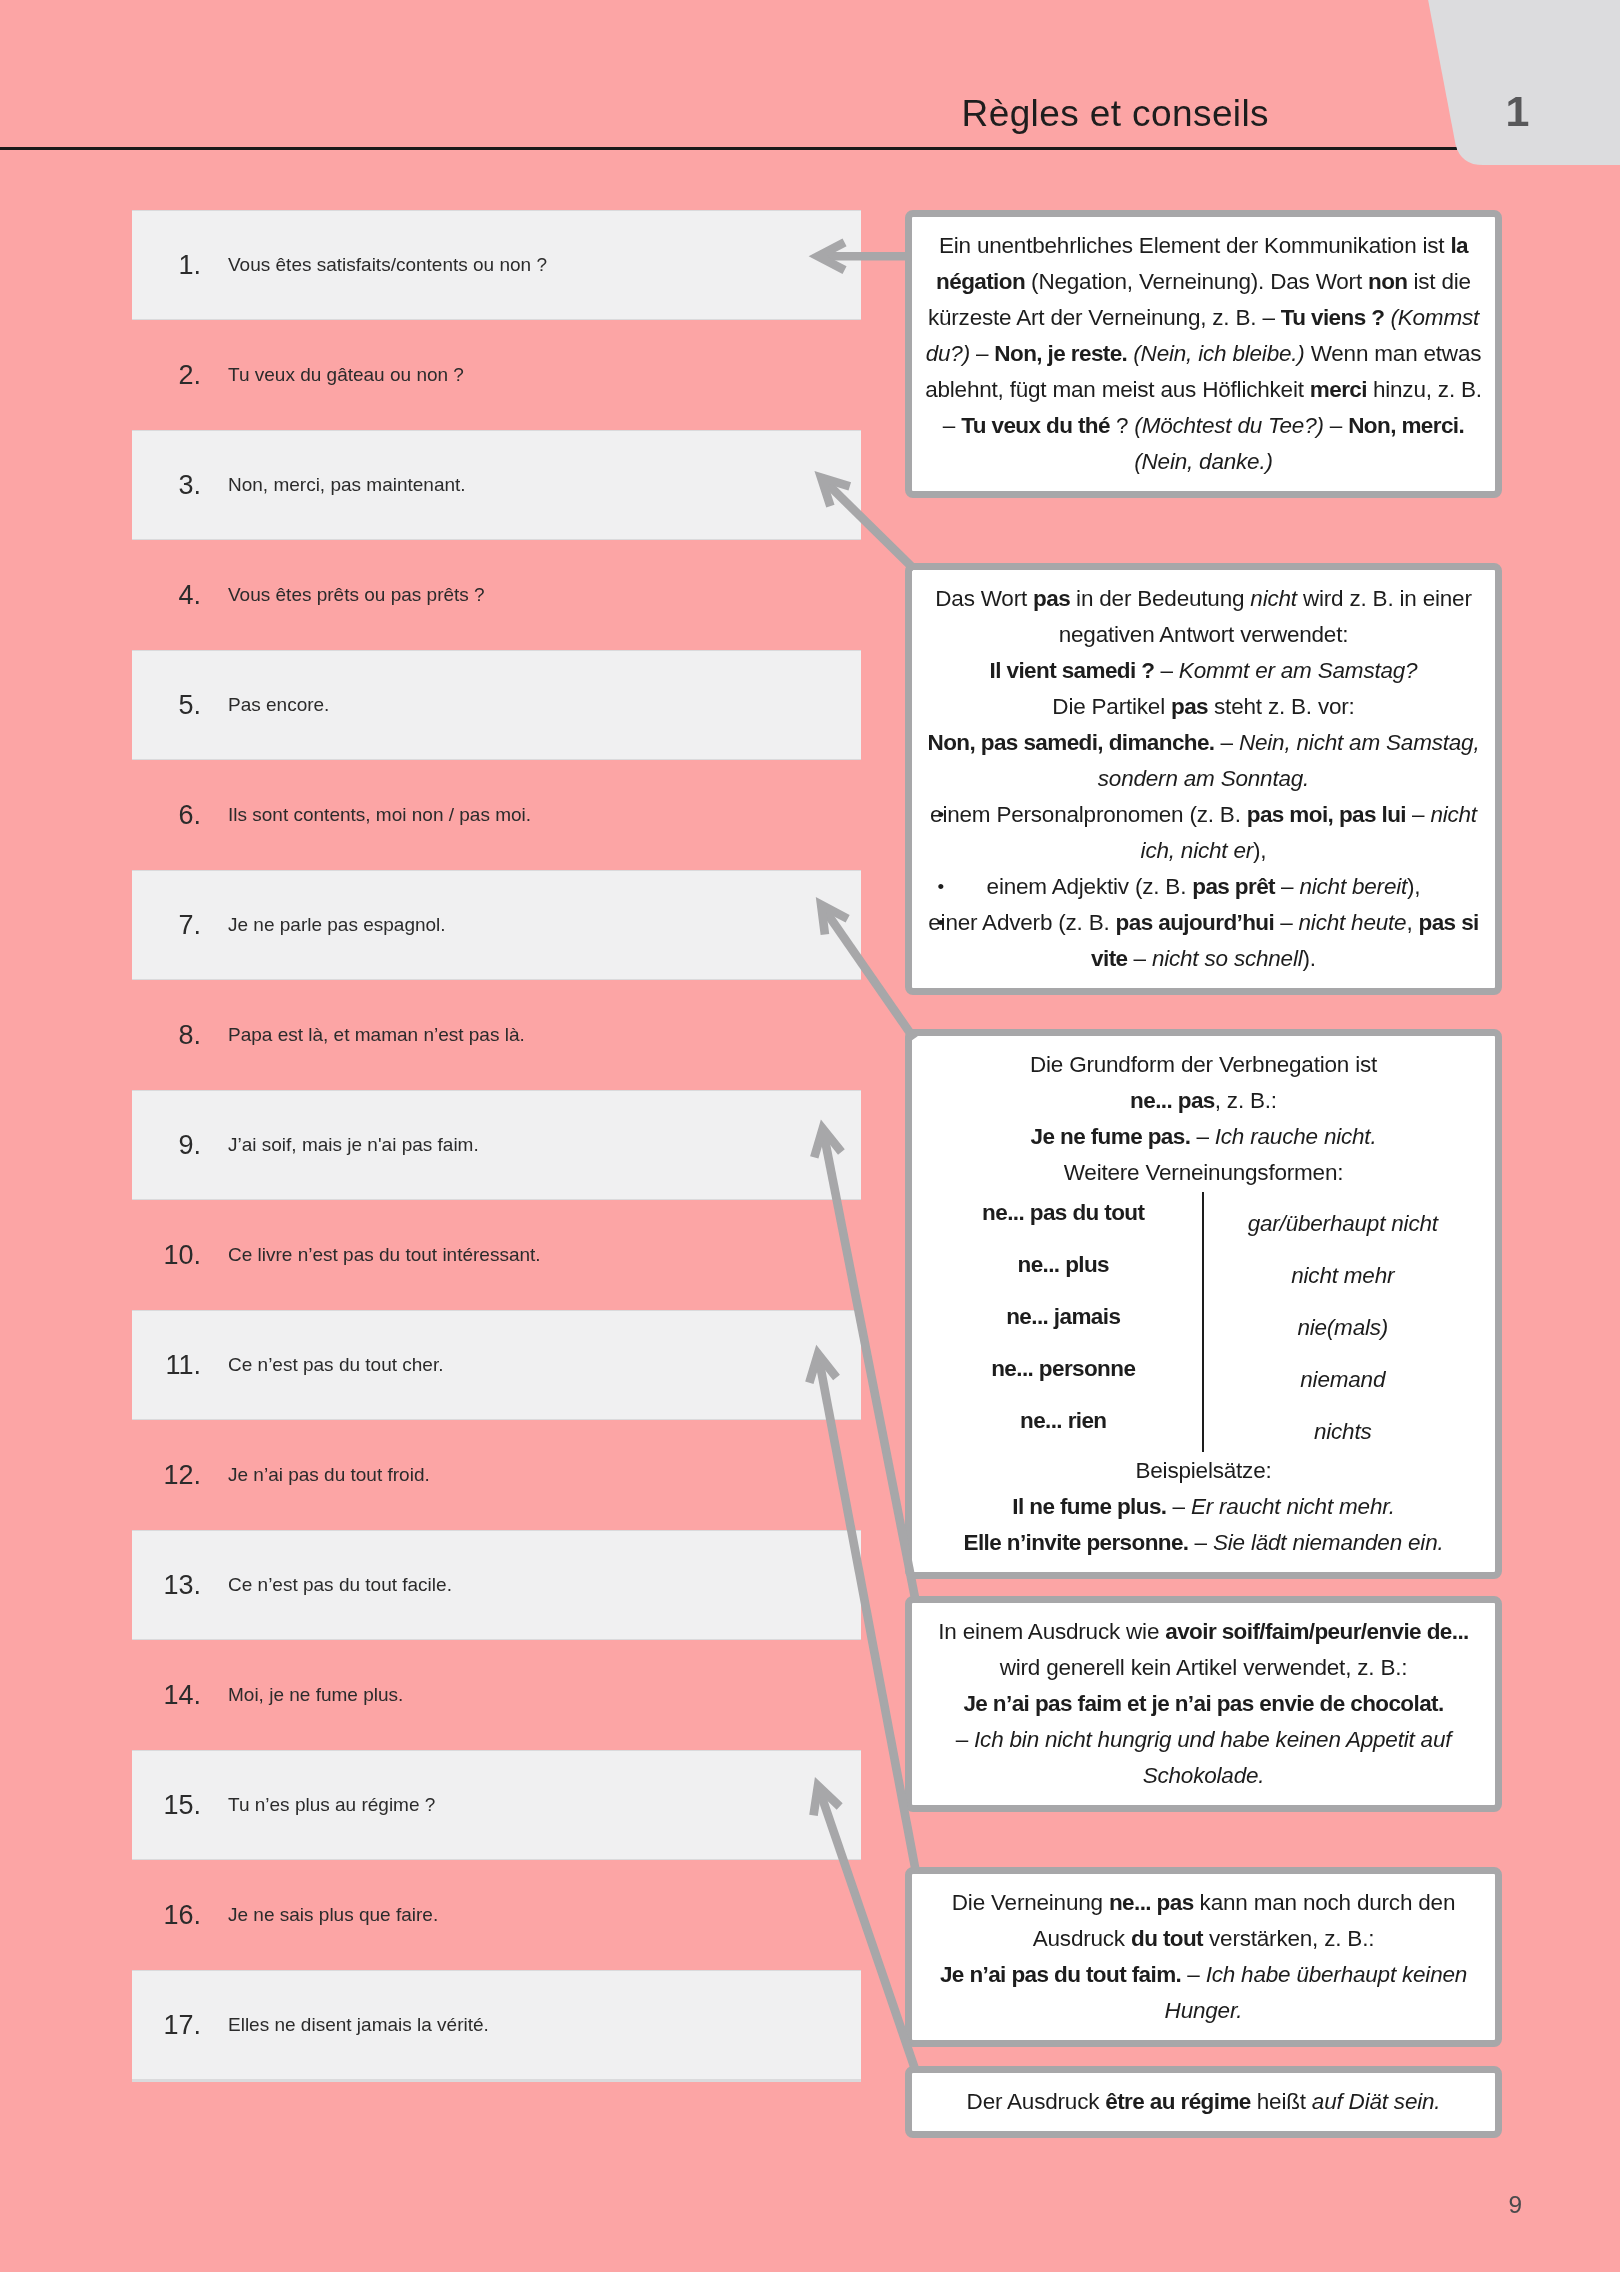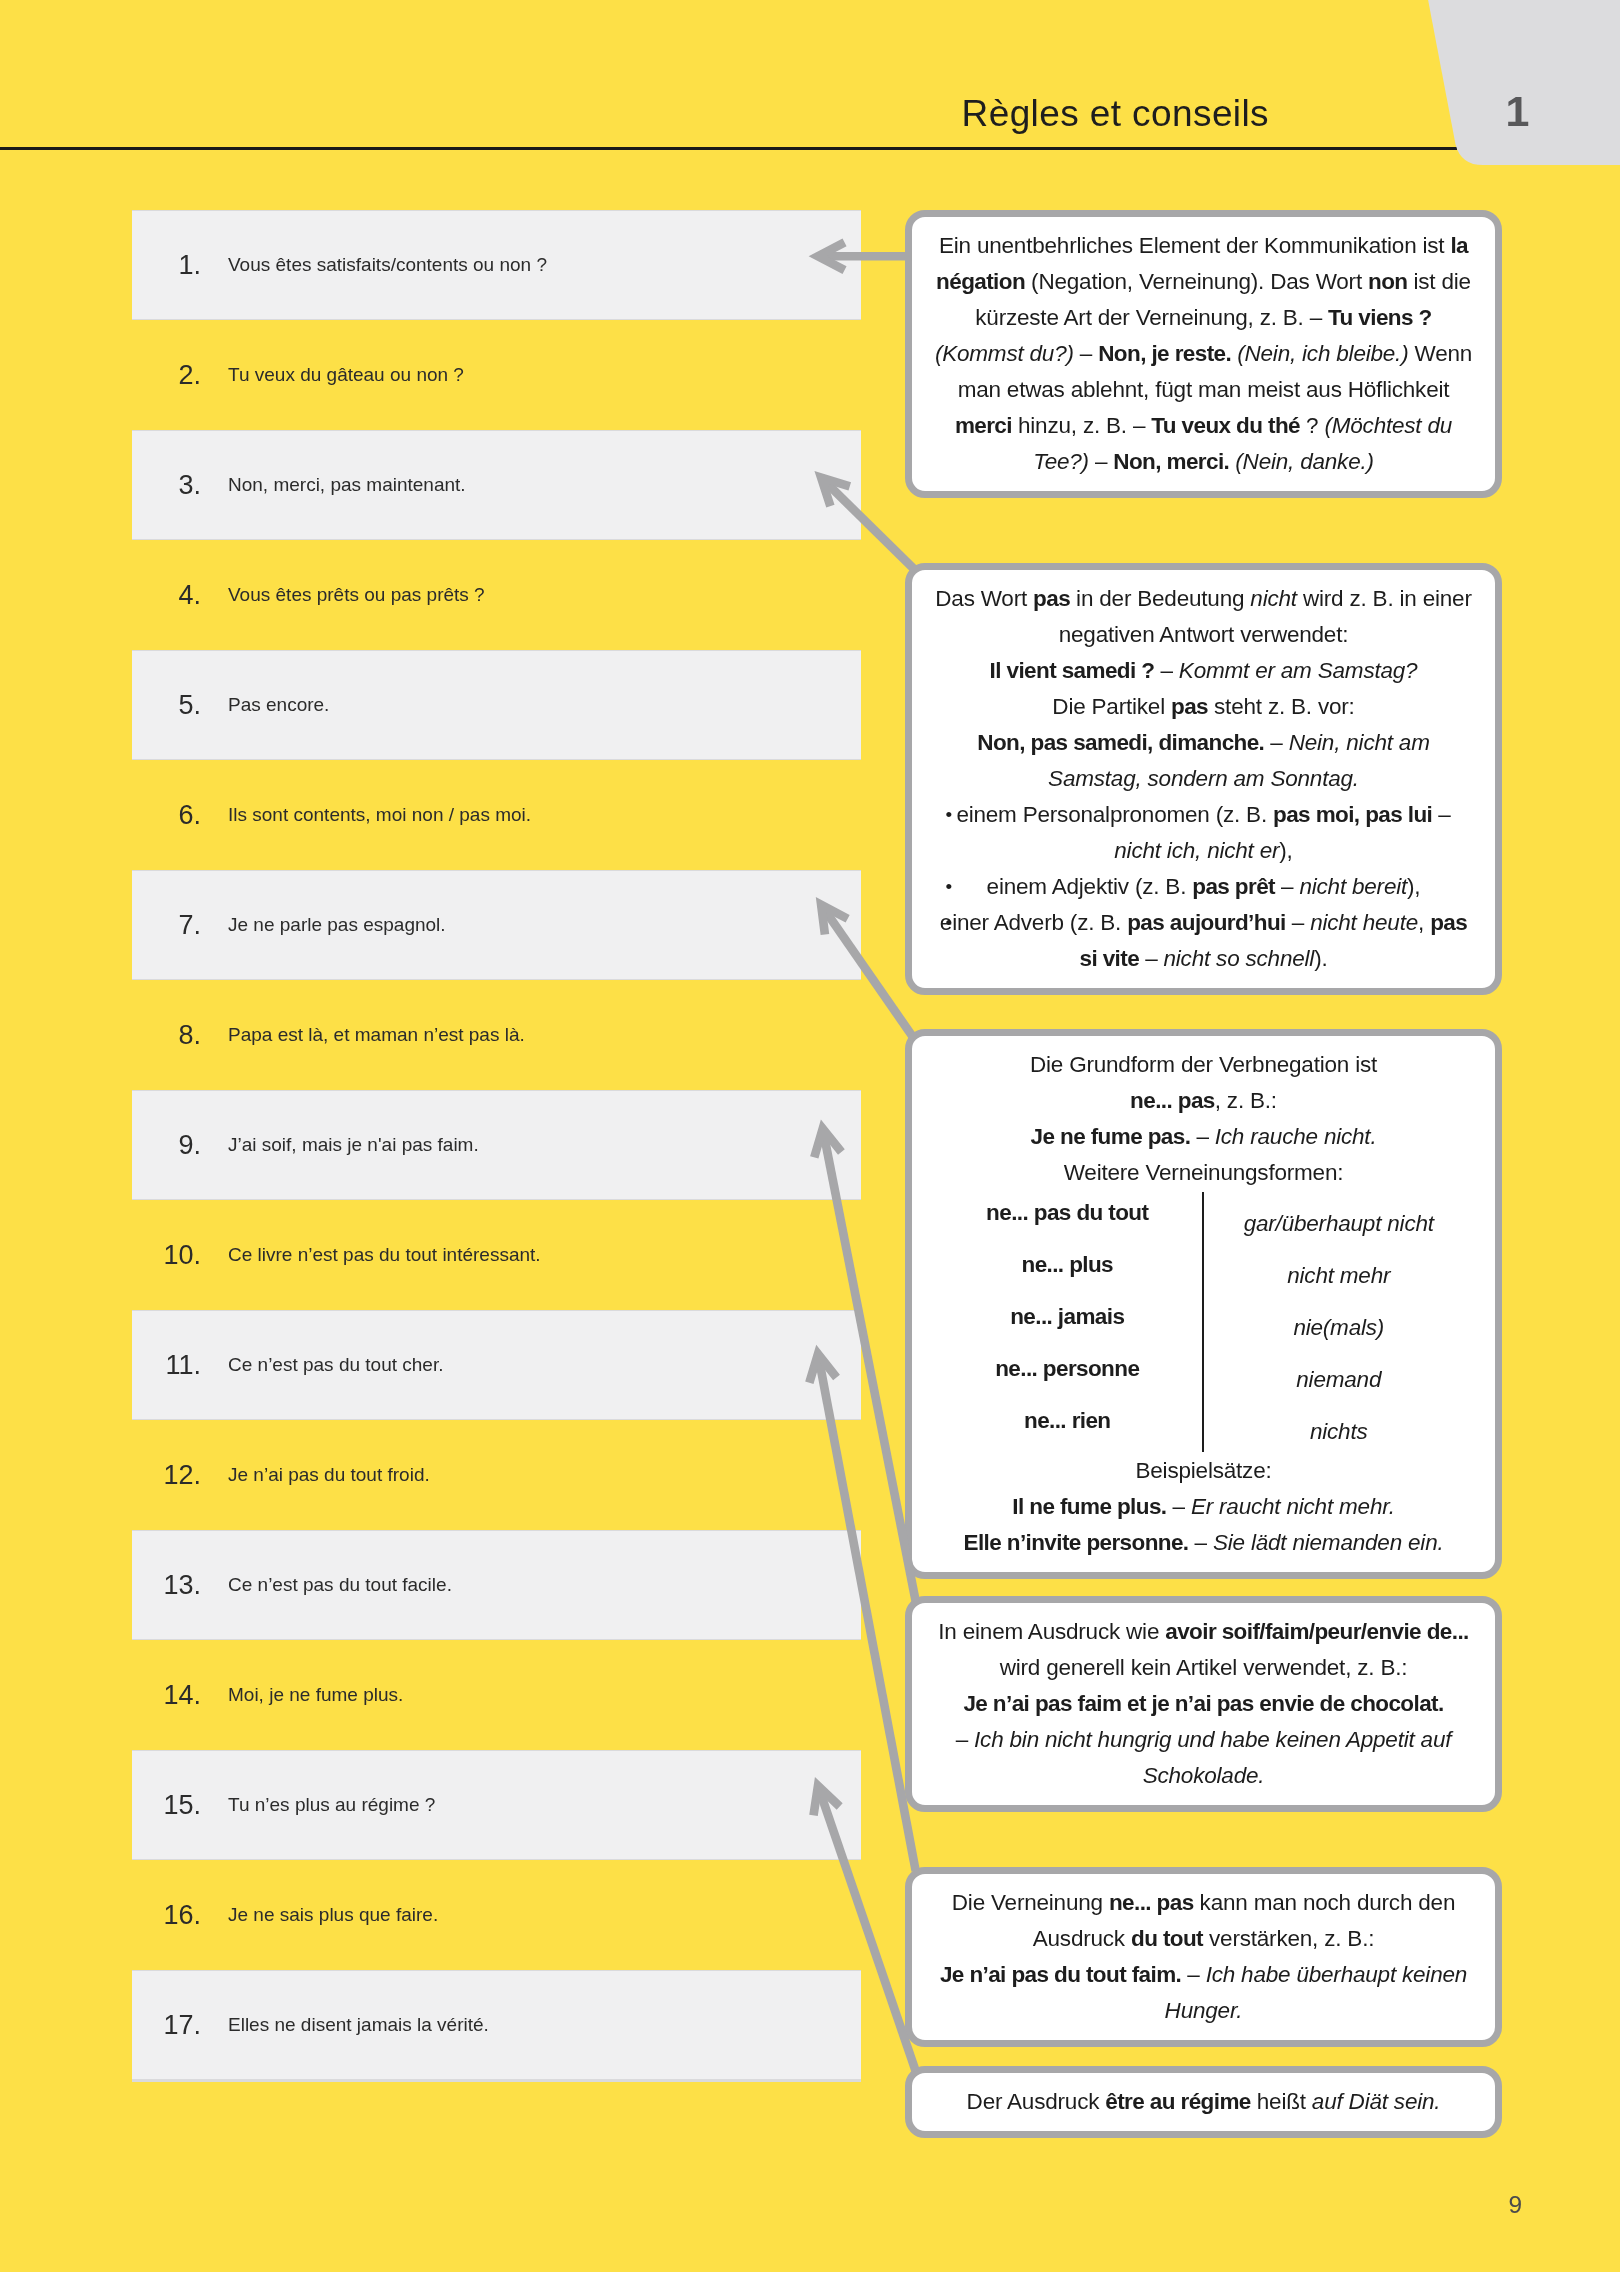--- a/index.html
+++ b/index.html
@@ -1,34 +1,34 @@
 <!DOCTYPE html>
 <html style="font-size:12.6px"><head>
 <meta charset="utf-8">
 <style>
   html,body{margin:0;padding:0;background:#ffffff;}
-  #page{position:relative;width:1621px;height:2273px;background:#fde047;overflow:hidden;
+  #page{position:relative;width:1621px;height:2273px;background:#fca5a5;overflow:hidden;
         font-family:"Liberation Sans",sans-serif;color:#232323;}
   
   .page-title{position:absolute;top:93px;left:0;width:1269px;text-align:right;
               font-size:37px;font-weight:400;color:#1e1e1e;letter-spacing:0.4px;}
   .header-rule{position:absolute;top:147px;left:0;width:1457px;height:3.2px;background:#1a1a1a;}
   .chapter-tab{position:absolute;top:0;left:1416px;width:205px;height:169px;}
   .chapter-num{position:absolute;top:87px;left:1486px;width:63px;text-align:center;
                font-size:43px;font-weight:600;color:#58585a;}
   
   #sentence-list{position:absolute;left:132px;top:210px;width:729px;}
   #sentence-list::after{content:"";display:block;height:1.6px;background:#dadadc;}
   .srow{height:110px;display:flex;align-items:center;box-sizing:border-box;}
   .srow.shaded{background:#f0f0f1;border-top:1.6px solid #dadadc;border-bottom:1.6px solid #dadadc;}
   .snum{flex:none;width:69px;text-align:right;margin-right:27px;font-size:27px;color:#2b2b2b;}
   .stext{font-size:19px;color:#2b2b2b;white-space:nowrap;}
   
   .note-box{position:absolute;left:905px;width:597px;box-sizing:border-box;background:#fff;
-            border:7px solid #a7a7a9;border-radius:20px;padding:11px 21px;
+            border:7px solid #a7a7a9;border-radius:8px;padding:11px 13px;
             font-size:22.5px;line-height:36px;text-align:center;letter-spacing:-0.2px;color:#1d1d1d;}
   .note-box b{font-weight:700;letter-spacing:-0.6px;}
   .note-box i{font-style:italic;}
   .note-par{position:relative;}
   .bullet-marker{position:absolute;left:12.6px;top:0;font-size:19px;}
   .note-table{display:grid;grid-template-columns:1fr 1fr;line-height:41px;margin:0.8px 0;}
   .nt-left{font-weight:700;letter-spacing:-0.6px;border-right:2.4px solid #1d1d1d;}
   .nt-right{font-style:italic;margin-top:11px;}
   
   #arrow-overlay{position:absolute;left:0;top:0;pointer-events:none;}

